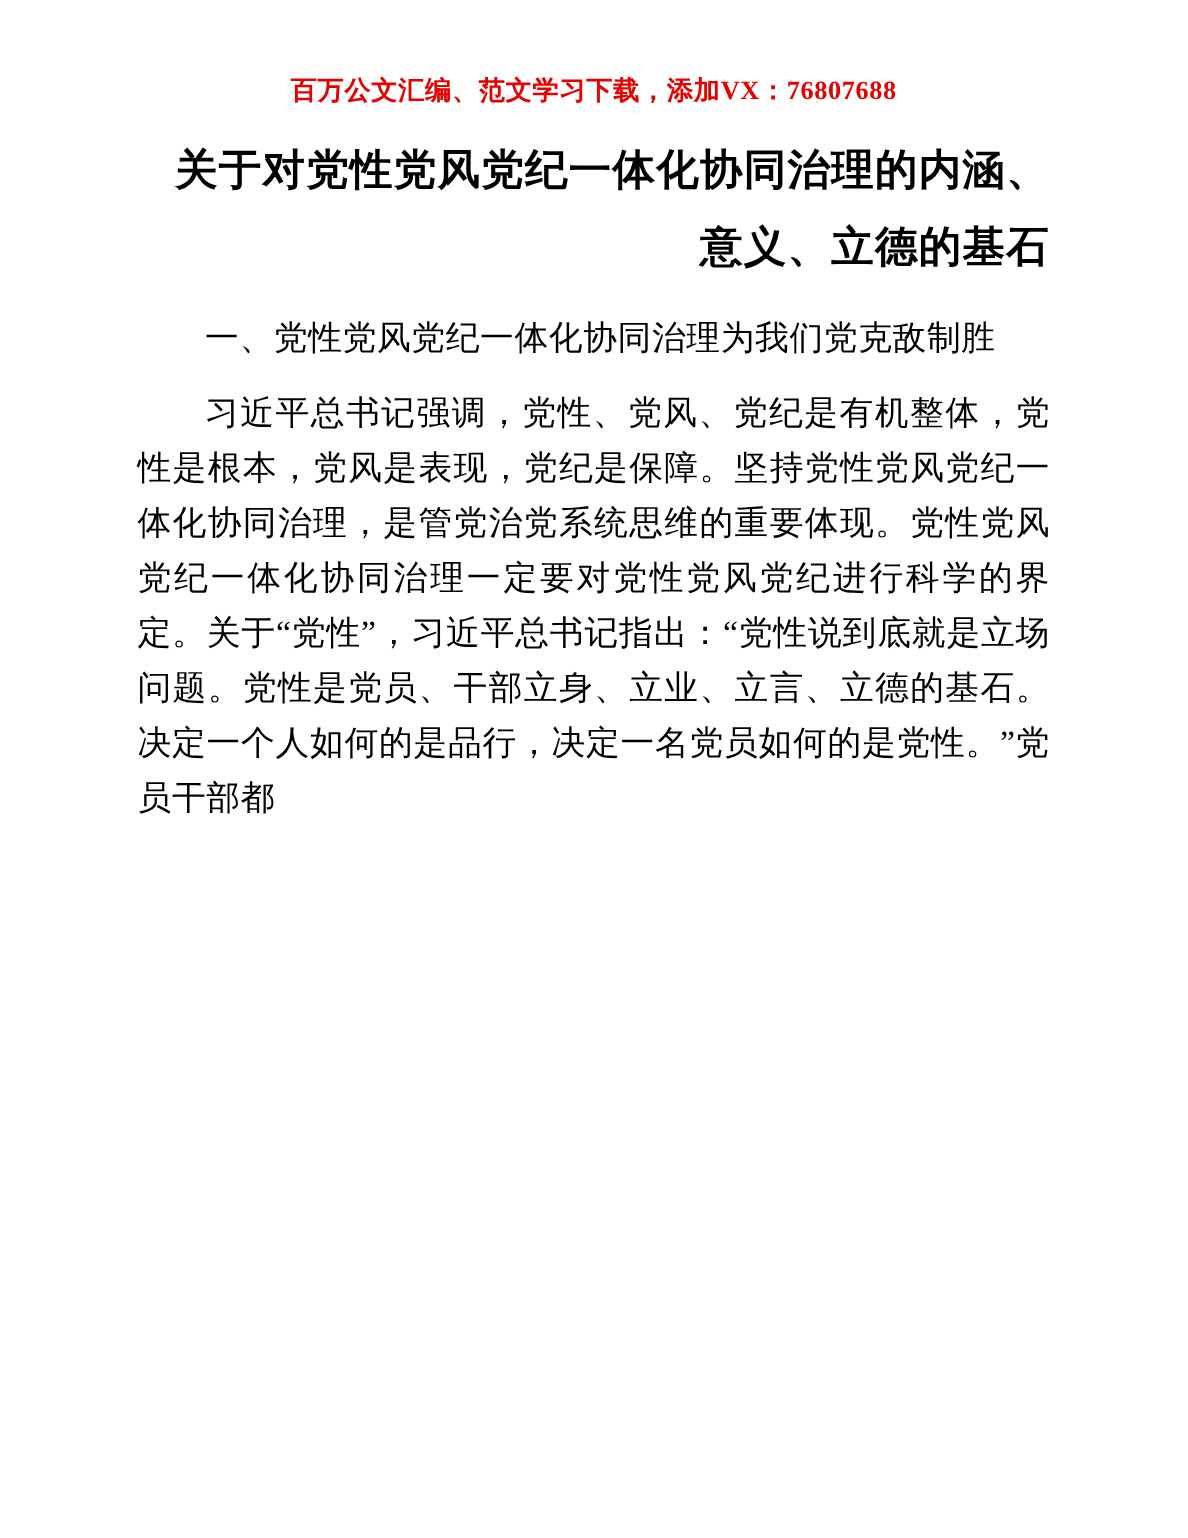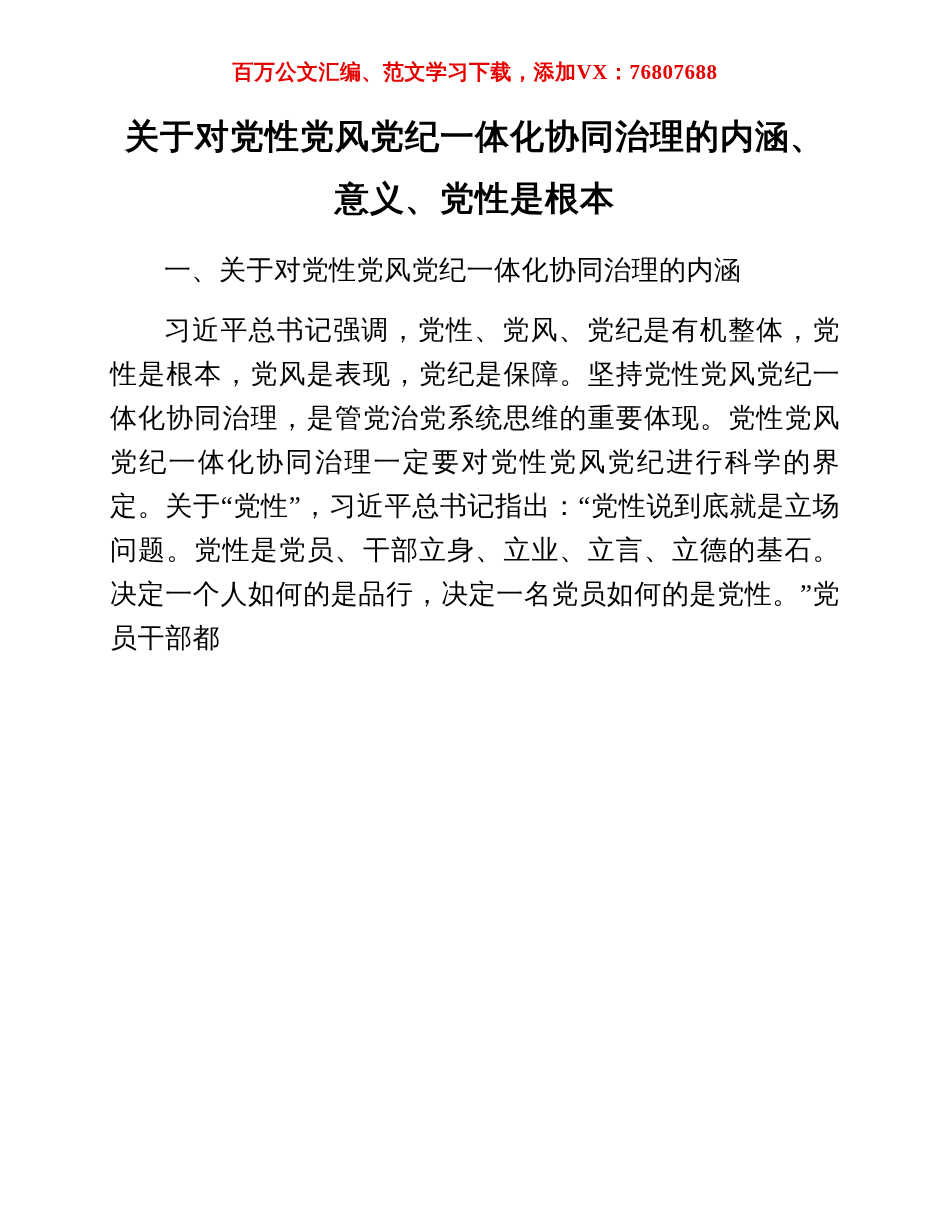--- a/index.html
+++ b/index.html
@@ -26,21 +26,21 @@
     color: #e60000;
     font-weight: bold;
     margin: 0 0 20px 0;
     letter-spacing: 0.5px;
   }
   .doc-title {
     margin: 0 0 18px 0;
     font-size: 34px;
     line-height: 62px;
     font-weight: bold;
-    text-align: center;
+    text-align: right;
     letter-spacing: 1px;
   }
   .title-line {
     display: block;
   }
   .para {
     margin: 0 0 14px 0;
     font-size: 27px;
     line-height: 44px;
     text-align: justify;
@@ -54,22 +54,22 @@
 </style>
 </head>
 <body>
 
 <div class="page">
 
   <div class="promo">百万公文汇编、范文学习下载，添加VX：76807688</div>
 
   <h1 class="doc-title">
     <span class="title-line">关于对党性党风党纪一体化协同治理的内涵、</span>
-    <span class="title-line">意义、党性是根本</span>
+    <span class="title-line">意义、立德的基石</span>
   </h1>
 
 
 
-  <p class="para section-heading">一、关于对党性党风党纪一体化协同治理的内涵</p>
+  <p class="para section-heading">一、党性党风党纪一体化协同治理为我们党克敌制胜</p>
 
   <p class="para">习近平总书记强调，党性、党风、党纪是有机整体，党性是根本，党风是表现，党纪是保障。坚持党性党风党纪一体化协同治理，是管党治党系统思维的重要体现。党性党风党纪一体化协同治理一定要对党性党风党纪进行科学的界定。关于“党性”，习近平总书记指出：“党性说到底就是立场问题。党性是党员、干部立身、立业、立言、立德的基石。决定一个人如何的是品行，决定一名党员如何的是党性。”党员干部都</p>
 
 </div>
 
 </body></html>

